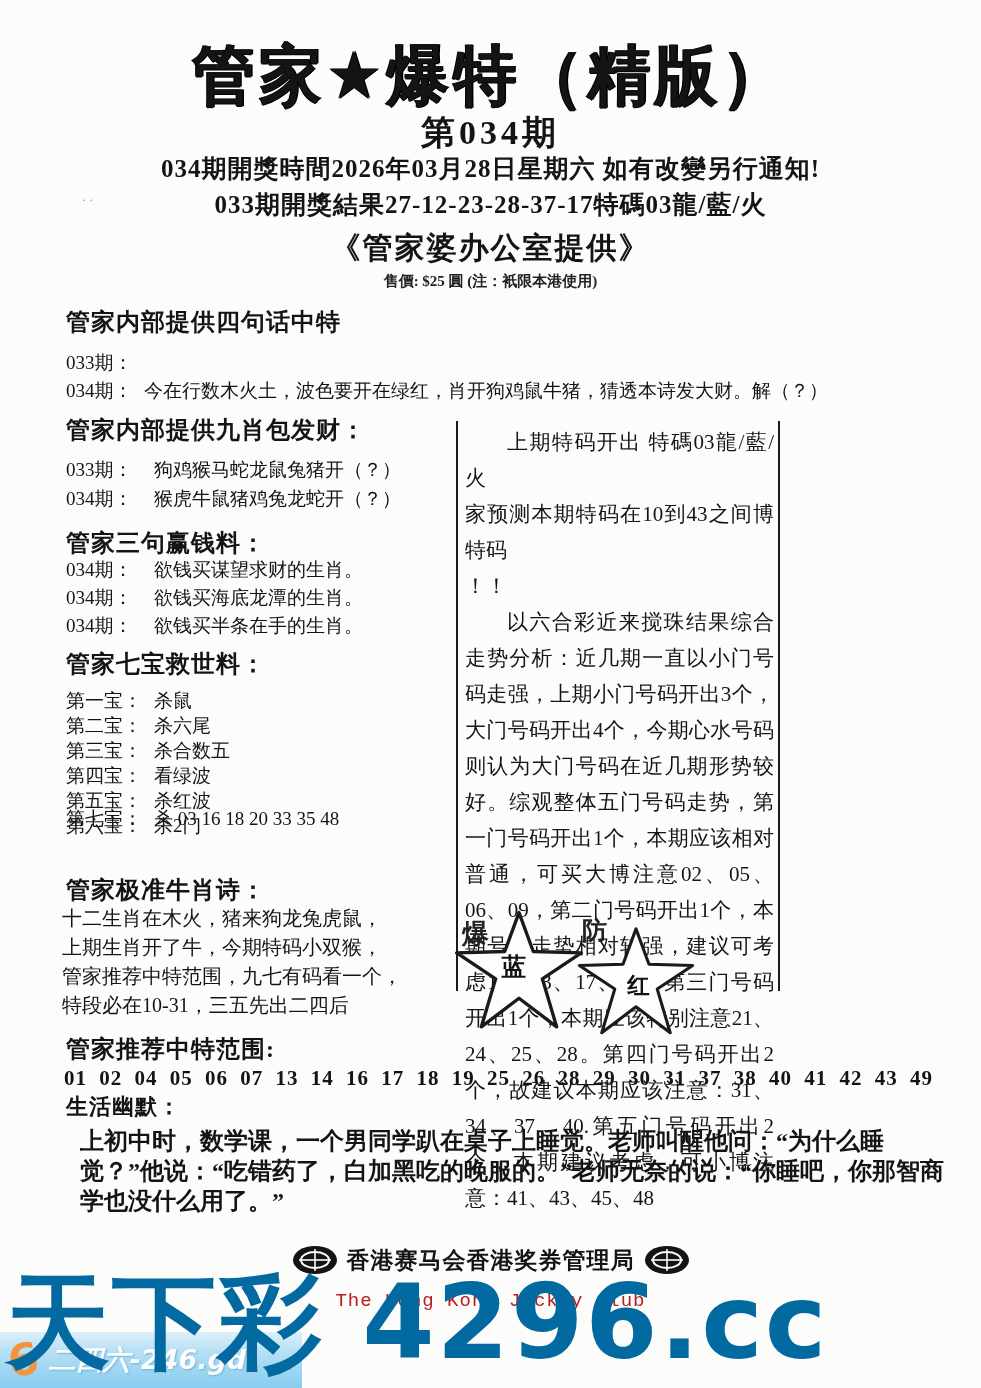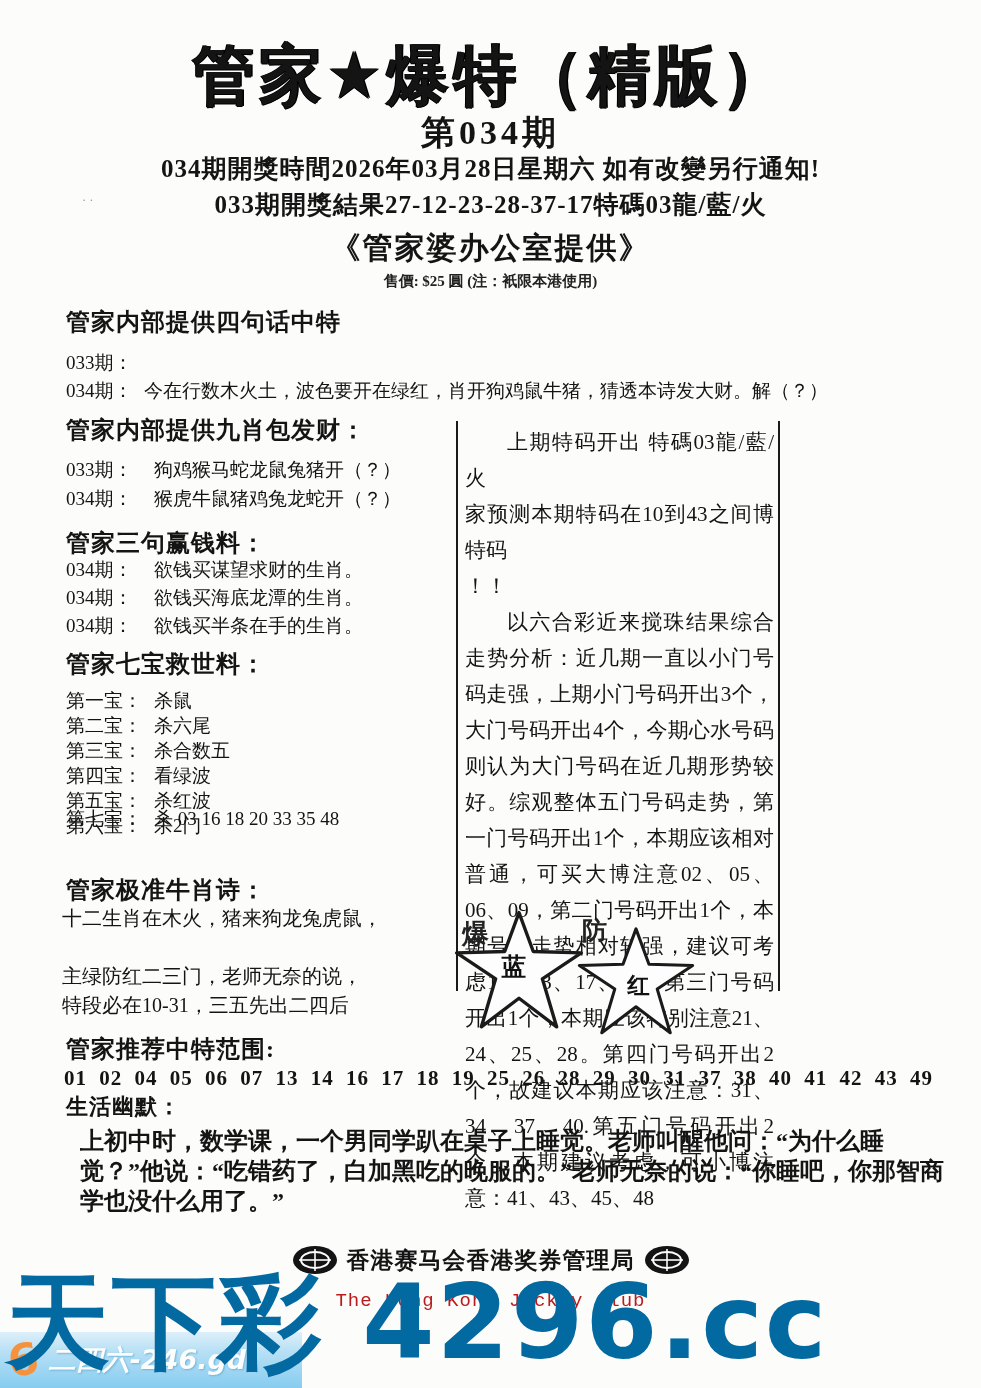--- a/index.html
+++ b/index.html
@@ -129,21 +129,22 @@
     <span class="lb">第六宝：</span>
     <span>杀2门</span>
   </div>
   <div class="abs row t7" style="left:66px;top:806px;">
     <span class="lb">第七宝：</span>
     <span>杀 03 16 18 20 33 35 48</span>
   </div>
 
   <div class="abs poem" style="left:62px;top:905px;">十二生肖在木火，猪来狗龙兔虎鼠，</div>
   <div class="abs sec-head" style="left:66px;top:874px;">管家极准牛肖诗：</div>
-  <div class="abs poem" style="left:62px;top:963px;">主绿防红二三门，老师无奈的说，</div>
+  <div class="abs poem" style="left:62px;top:934px;">上期生肖开了牛，今期特码小双猴，</div>
+  <div class="abs poem" style="left:62px;top:963px;">管家推荐中特范围，九七有码看一个，</div>
   <div class="abs poem" style="left:62px;top:992px;">特段必在10-31，三五先出二四后</div>
 
   <div class="abs vrule" style="left:456px;"></div>
   <div class="abs vrule" style="left:778px;"></div>
 
   <div class="abs rcol">
     <div class="ind">上期特码开出 特碼03龍/藍/火</div>
     <div>家预测本期特码在10到43之间博特码</div>
     <div>！！</div>
     <div class="ind">以六合彩近来搅珠结果综合走势分析：近几期一直以小门号码走强，上期小门号码开出3个，大门号码开出4个，今期心水号码则认为大门号码在近几期形势较好。综观整体五门号码走势，第一门号码开出1个，本期应该相对普通，可买大博注意02、05、06、09，第二门号码开出1个，本期号码走势相对较强，建议可考虑11、13、17、20。第三门号码开出1个，本期应该特别注意21、24、25、28。第四门号码开出2个，故建议本期应该注意：31、34、37、40.第五门号码开出2个，本期建议考虑，可小博注意：41、43、45、48</div>

